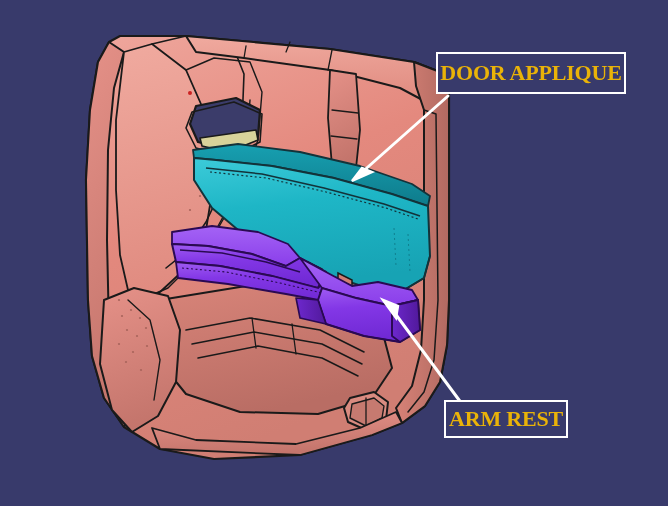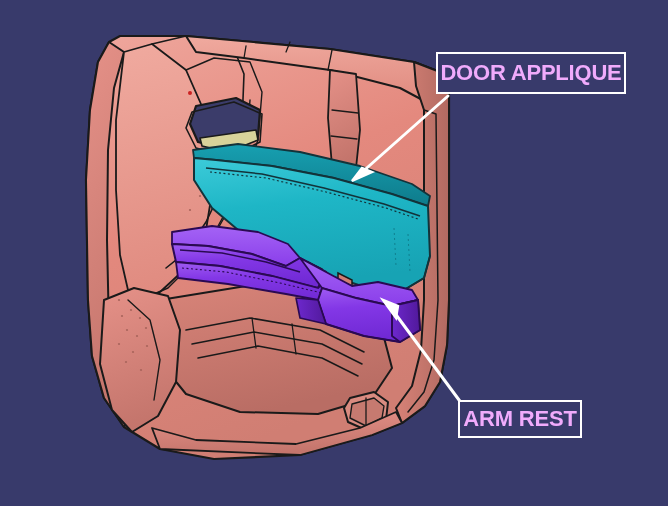--- a/index.html
+++ b/index.html
@@ -23,34 +23,35 @@
     display: block;
   }
   .callout-box {
     position: absolute;
     box-sizing: border-box;
     border: 2px solid #ffffff;
     background: #383a6b;
     display: flex;
     align-items: center;
     justify-content: center;
-    color: #f0abfc;
+    color: #eab308;
     font-weight: bold;
     letter-spacing: -0.2px;
     white-space: nowrap;
+    font-family: Liberation Serif, serif;
   }
   #callout-door-applique {
     left: 436px;
     top: 52px;
     width: 190px;
     height: 42px;
     font-size: 22px;
   }
   #callout-arm-rest {
-    left: 458px;
+    left: 444px;
     top: 400px;
     width: 124px;
     height: 38px;
     font-size: 22px;
   }
 </style>
 </head>
 <body>
 
 <div id="stage">

